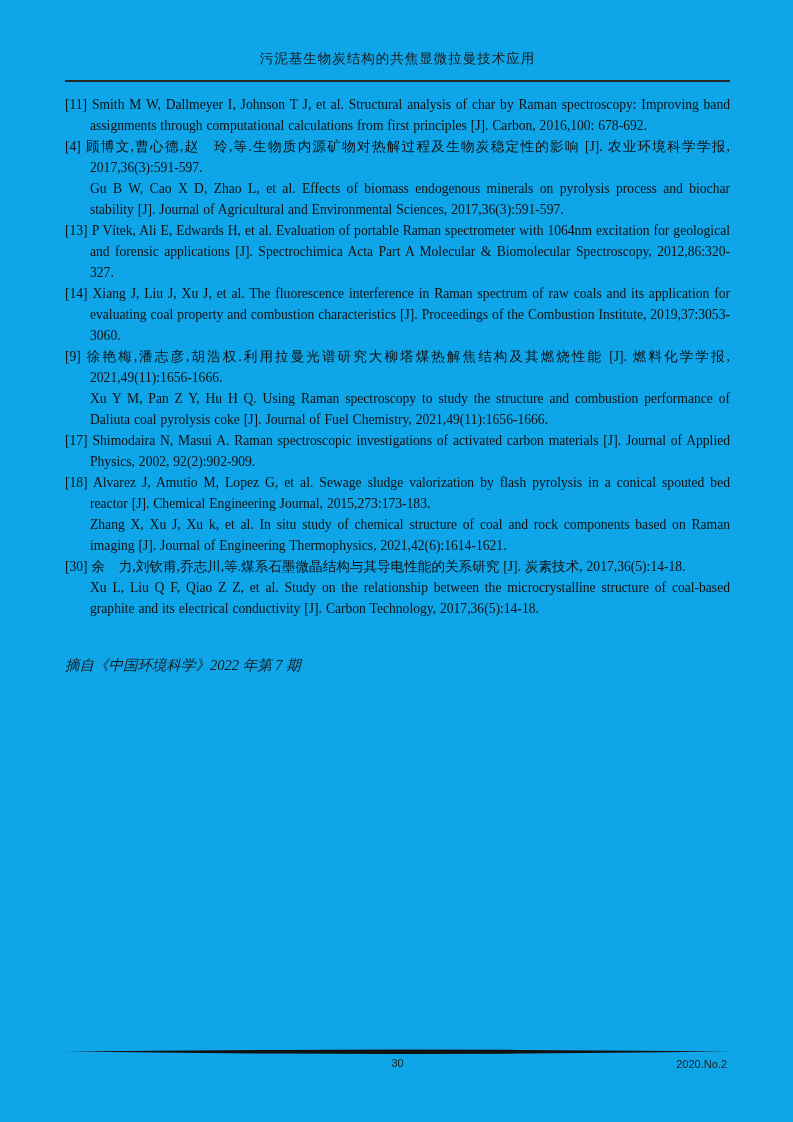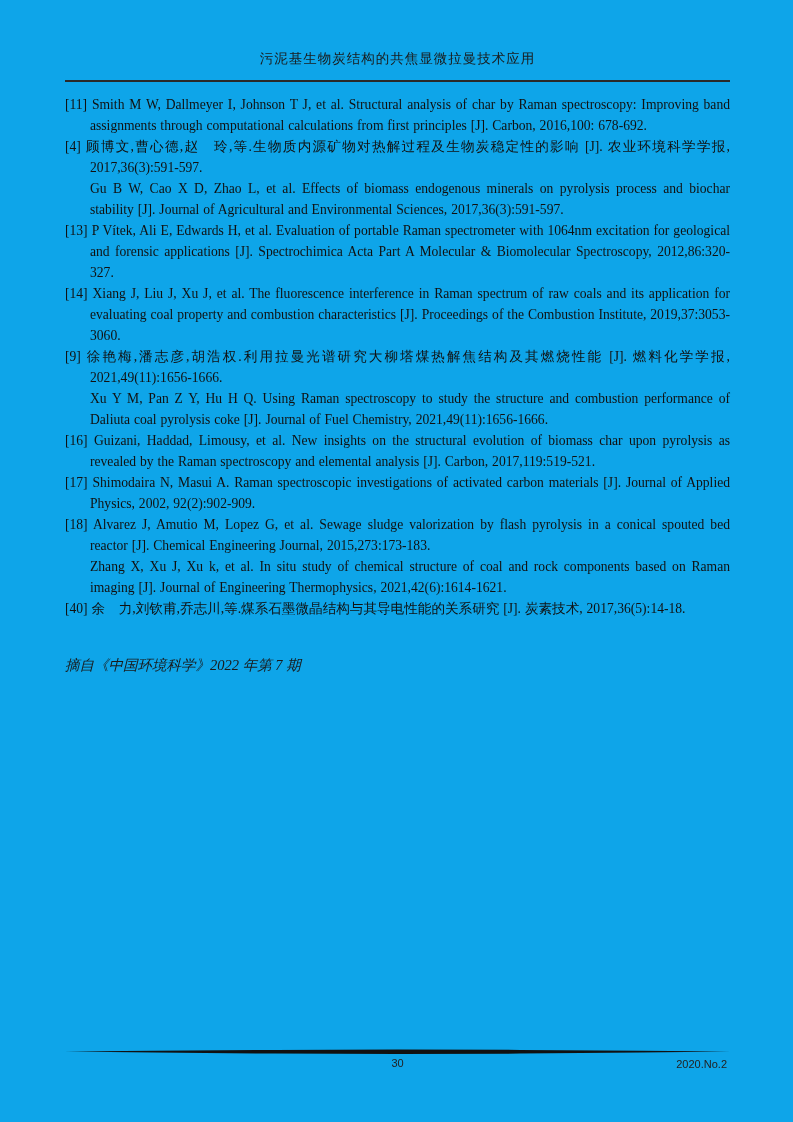--- a/index.html
+++ b/index.html
@@ -107,33 +107,31 @@
         <p class="ref-para first"><span class="ref-label">[13] </span>P Vítek, Ali E, Edwards H, et al. Evaluation of portable Raman spectrometer with 1064nm excitation for geological and forensic applications [J]. Spectrochimica Acta Part A Molecular &amp; Biomolecular Spectroscopy, 2012,86:320-327.</p>
       </div>
       <div>
         <p class="ref-para first"><span class="ref-label">[14] </span>Xiang J, Liu J, Xu J, et al. The fluorescence interference in Raman spectrum of raw coals and its application for evaluating coal property and combustion characteristics [J]. Proceedings of the Combustion Institute, 2019,37:3053-3060.</p>
       </div>
       <div>
         <p class="ref-para first"><span class="ref-label">[9] </span>徐艳梅,潘志彦,胡浩权.利用拉曼光谱研究大柳塔煤热解焦结构及其燃烧性能  [J].  燃料化学学报, 2021,49(11):1656-1666.</p>
         <p class="ref-para">Xu Y M, Pan Z Y, Hu H Q. Using Raman spectroscopy to study the structure and combustion performance of Daliuta coal pyrolysis coke [J]. Journal of Fuel Chemistry, 2021,49(11):1656-1666.</p>
       </div>
       <div>
-        <p class="ref-para first"><span class="ref-label">[16] </span>Guizani, Haddad, Limousy, et al. New insights on the structural evolution of biomass char upon pyrolysis as revealed by the Raman spectroscopy and elemental analysis [J]. Carbon, 2017,119:519-521.</p>
-      </div>
-      <div>
         <p class="ref-para first"><span class="ref-label">[17] </span>Shimodaira N, Masui A. Raman spectroscopic investigations of activated carbon materials [J]. Journal of Applied Physics, 2002, 92(2):902-909.</p>
       </div>
       <div>
         <p class="ref-para first"><span class="ref-label">[18] </span>Alvarez J, Amutio M, Lopez G, et al. Sewage sludge valorization by flash pyrolysis in a conical spouted bed reactor [J]. Chemical Engineering Journal, 2015,273:173-183.</p>
       </div>
       <div>
         <p class="ref-para">Zhang X, Xu J, Xu k, et al. In situ study of chemical structure of coal and rock components based on Raman imaging [J]. Journal of Engineering Thermophysics, 2021,42(6):1614-1621.</p>
       </div>
       <div>
-        <p class="ref-para first"><span class="ref-label">[40] </span>余　力,刘钦甫,乔志川,等.煤系石墨微晶结构与其导电性能的关系研究  [J].  炭素技术, 2017,36(5):14-18.</p>
+        <p class="ref-para first"><span class="ref-label">[30] </span>余　力,刘钦甫,乔志川,等.煤系石墨微晶结构与其导电性能的关系研究  [J].  炭素技术, 2017,36(5):14-18.</p>
+        <p class="ref-para">Xu L, Liu Q F, Qiao Z Z, et al. Study on the relationship between the microcrystalline structure of coal-based graphite and its electrical conductivity [J]. Carbon Technology, 2017,36(5):14-18.</p>
       </div>
     </div>
 
   <div class="note">摘自《中国环境科学》2022 年第 7 期</div>
 
   <div class="footer">
     <svg class="footer-rule-svg" viewBox="0 0 665 6" preserveAspectRatio="none">
       <polygon fill="#111111" points="0,2.6 90,1.7 210,0.9 332,0.5 455,0.9 575,1.7 665,2.6 575,3.6 455,4.6 332,5.1 210,4.6 90,3.6"></polygon>
     </svg>
     <div class="footer-row">

